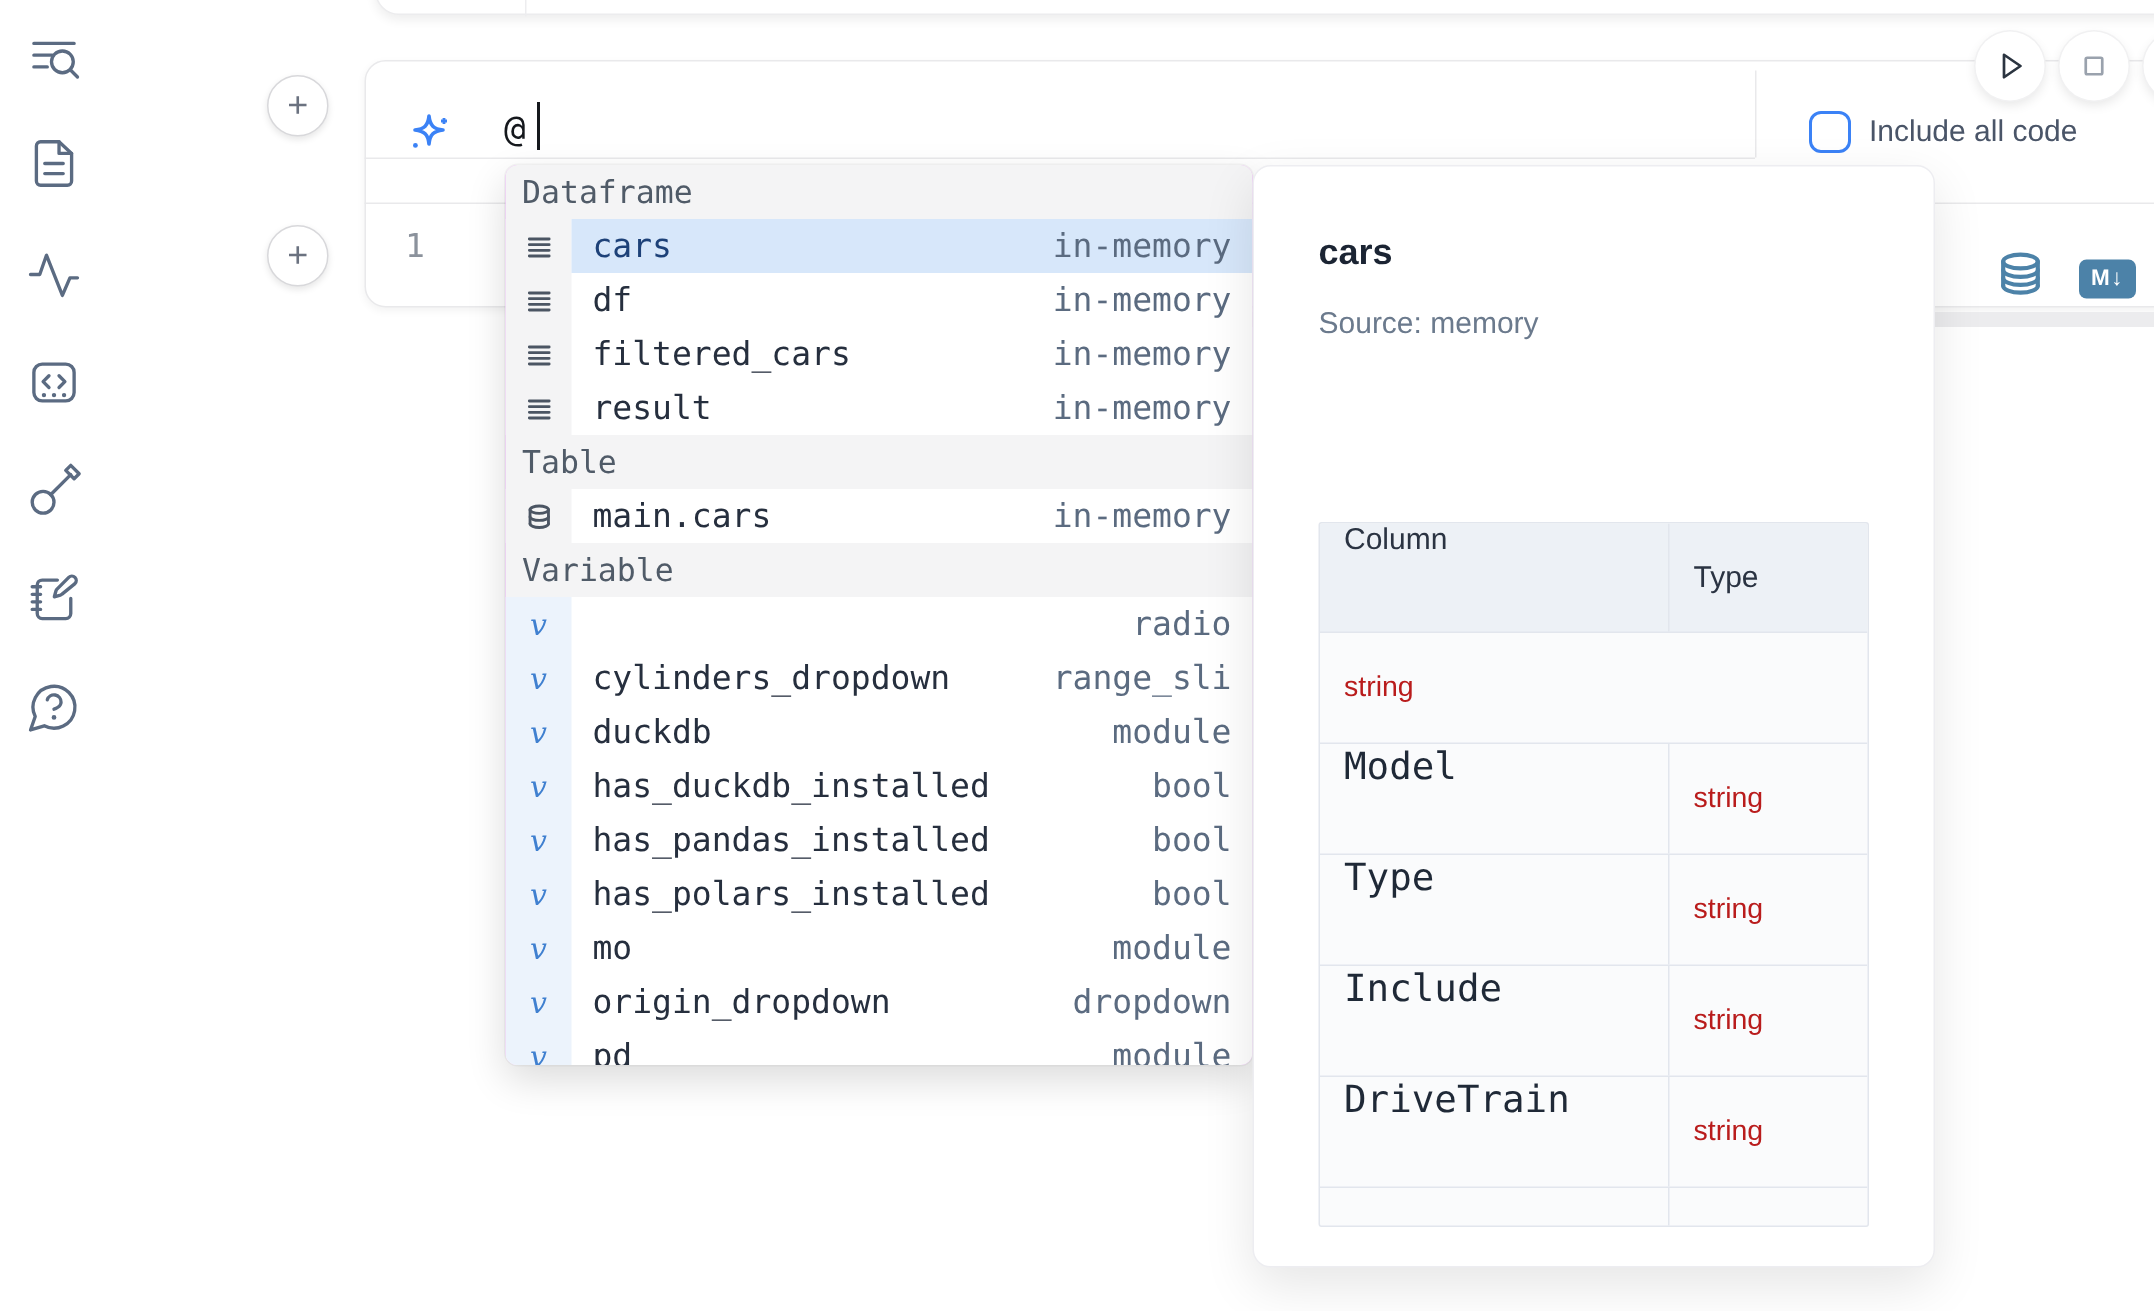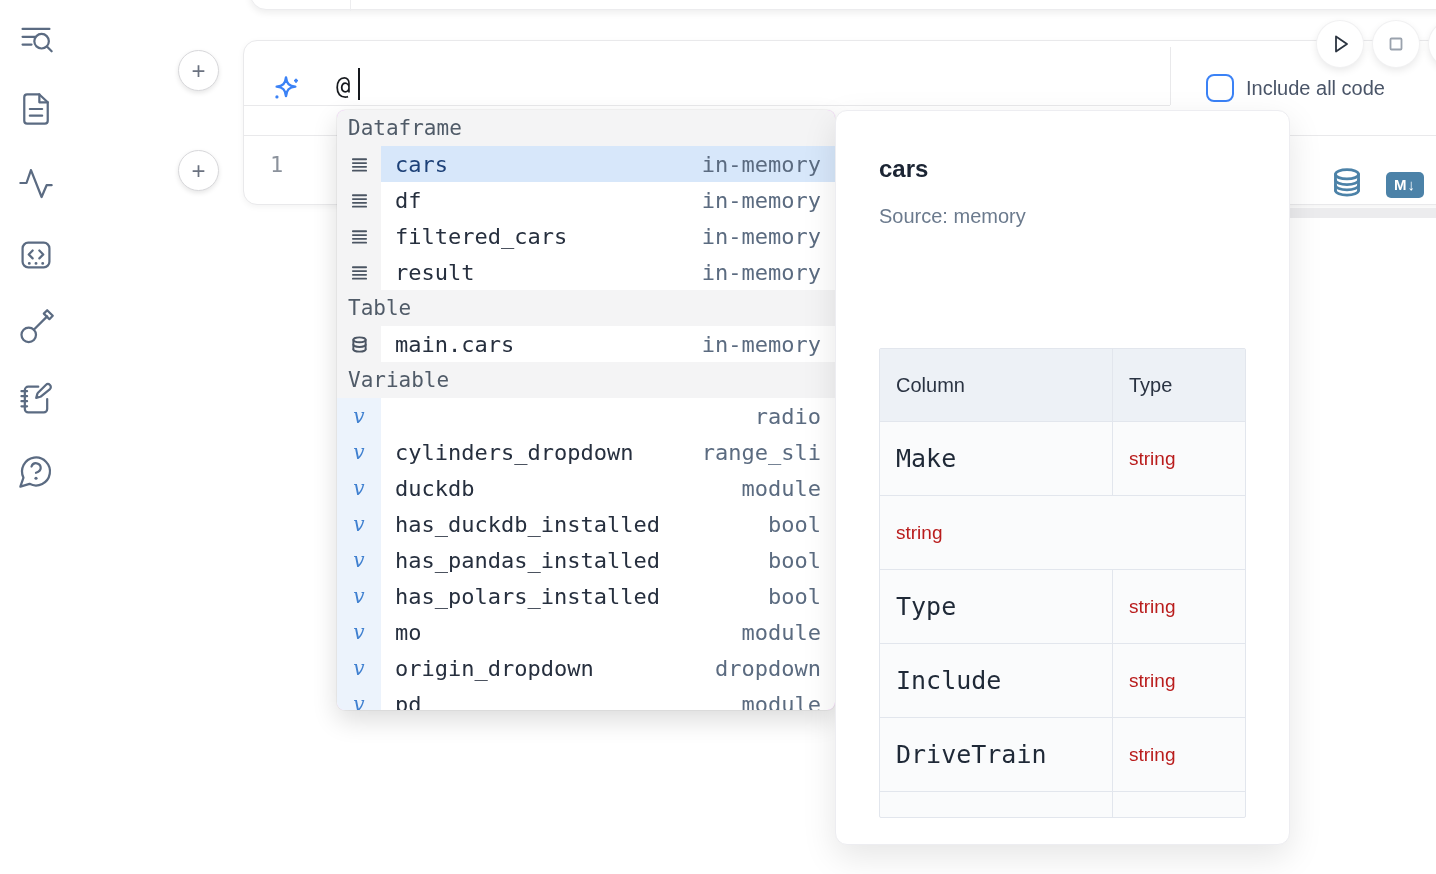--- a/index.html
+++ b/index.html
@@ -74,21 +74,21 @@
   .panel{ position:absolute; left:835px; top:110px; width:455px; height:735px; background:#fff; border:1px solid #ededf1;
     border-radius:12px; box-shadow:0 12px 34px rgba(0,0,0,.10); }
   .panel-title{ position:absolute; left:43px; top:44px; font-size:24px; font-weight:bold; color:#1b2433; }
   .panel-source{ position:absolute; left:43px; top:94px; font-size:20px; color:#6b7a8d;text-align:center; }
   .panel-badge{ position:absolute; left:43px; top:148px; width:367px; height:45px; background:#eef2f8; border-radius:8px;
     font-size:19px; color:#1f2a3c; line-height:45px; padding-left:15px; }
   .schema{ position:absolute; left:43px; top:237px; width:367px; height:470px; overflow:hidden;
     border:1px solid #e2e6ed; border-radius:2px; background:#fafbfc; }
   .s-row{ display:flex; border-bottom:1px solid #e2e6ed; height:74px; }
   .s-row.header{ background:#edf1f6; height:73px; }
-  .s-c1{ width:233px; flex:0 0 233px; border-right:1px solid #e2e6ed; display:flex; align-items:center; padding-left:16px; }
+  .s-c1{ width:233px; flex:0 0 233px; border-right:1px solid #e2e6ed; display:flex; align-items:flex-start; padding-left:16px; }
   .s-c2{ flex:1; display:flex; align-items:center; padding-left:16px; }
   .s-row.header .s-c1,.s-row.header .s-c2{ font-size:20px; color:#2a3342; }
   .s-name{ font-family:"DejaVu Sans Mono", monospace; font-size:25px; color:#1f2937; }
   .s-type{ font-size:19px; color:#b91c1c; }
 </style>
 </head>
 <body>
 
 <div class="canvas">
 
@@ -345,28 +345,28 @@
     <div class="schema" id="schema">
         <div class="s-row header">
           <div class="s-c1">
             <span class="">Column</span>
           </div>
           <div class="s-c2">
             <span class="">Type</span>
           </div>
         </div>
         <div class="s-row">
+          <div class="s-c2">
+            <span class="s-type">string</span>
+          </div>
+        </div>
+        <div class="s-row">
           <div class="s-c1">
-            <span class="s-name">Make</span>
-          </div>
-          <div class="s-c2">
-            <span class="s-type">string</span>
-          </div>
-        </div>
-        <div class="s-row">
+            <span class="s-name">Model</span>
+          </div>
           <div class="s-c2">
             <span class="s-type">string</span>
           </div>
         </div>
         <div class="s-row">
           <div class="s-c1">
             <span class="s-name">Type</span>
           </div>
           <div class="s-c2">
             <span class="s-type">string</span>

